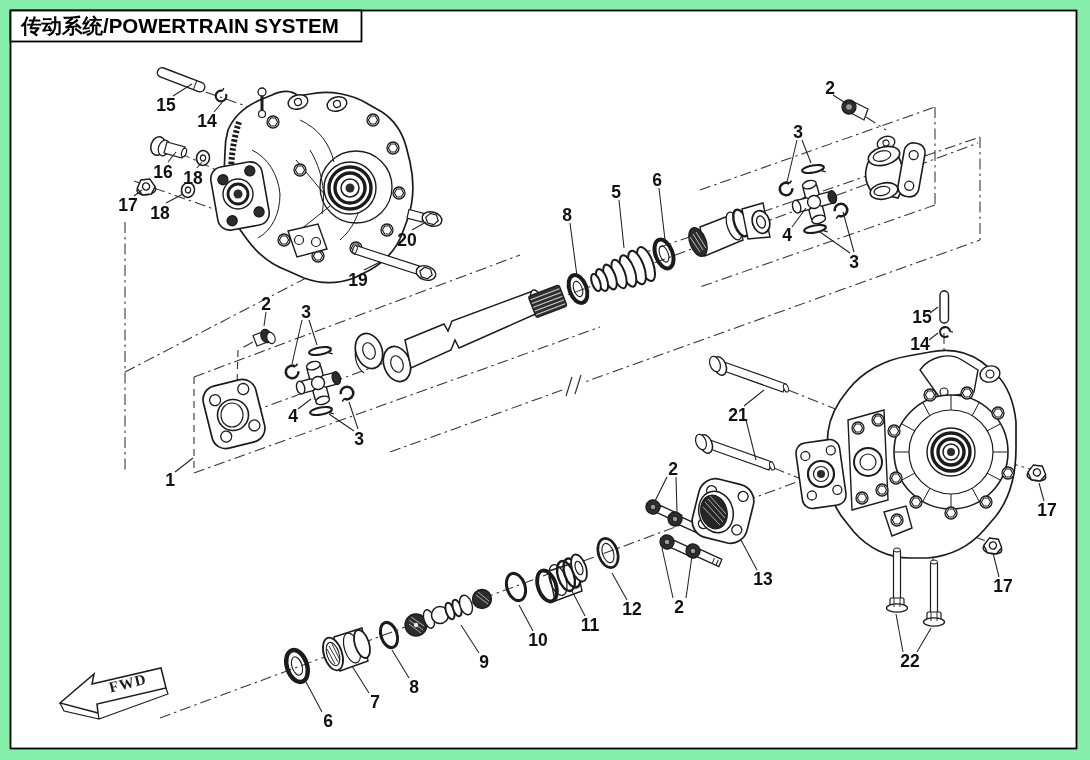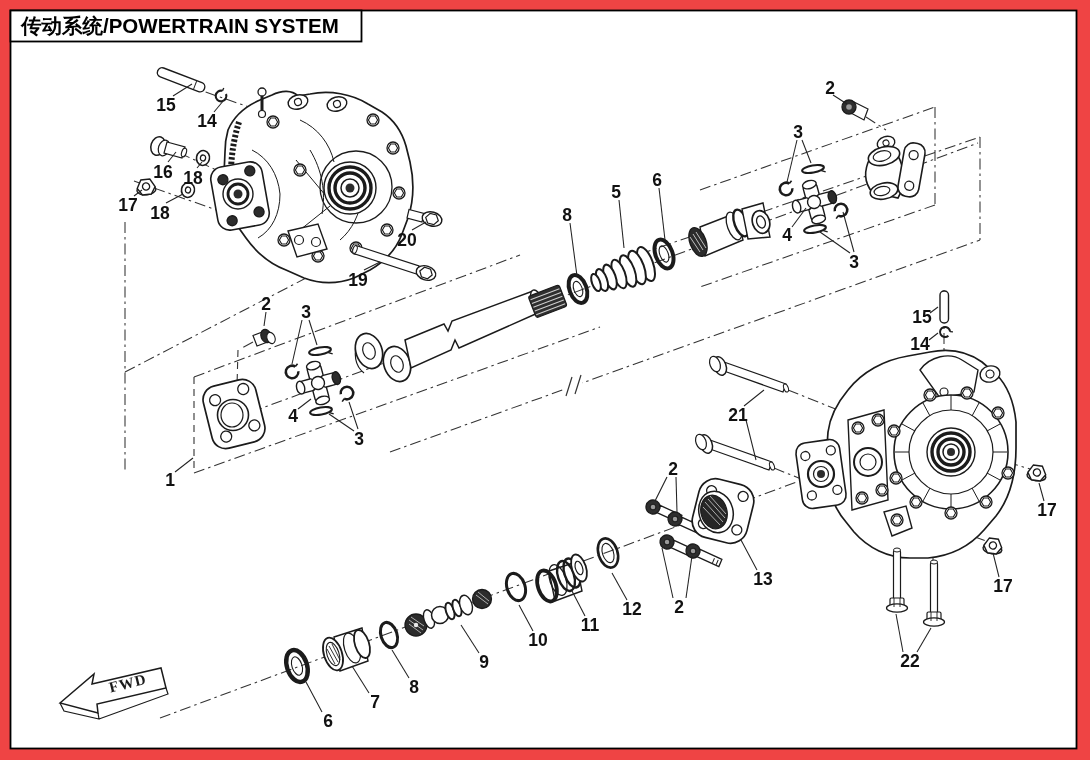--- a/index.html
+++ b/index.html
@@ -1,16 +1,16 @@
 <!DOCTYPE html>
 <html><head>
 <meta charset="utf-8">
 <style>
   html,body{margin:0;padding:0;background:#ffffff;}
-  .stage{position:relative;width:1090px;height:760px;background:#ef4444;overflow:hidden;}
+  .stage{position:relative;width:1090px;height:760px;background:#86efac;overflow:hidden;}
   svg{display:block;}
   .callout{font-family:"Liberation Sans",sans-serif;font-weight:bold;font-size:17.5px;fill:#111;text-anchor:middle;dominant-baseline:central;}
   .title-text{font-family:"Liberation Sans",sans-serif;font-weight:bold;font-size:20.5px;fill:#000;}
   .fwd-text{font-family:"Liberation Serif",serif;font-weight:bold;font-size:15px;fill:#1a1a1a;letter-spacing:1px;}
   .leader{stroke:#222;stroke-width:1.05;fill:none;}
   .dd{stroke:#333;stroke-width:1.05;fill:none;stroke-dasharray:11 4 2.5 4;}
   .dash{stroke:#333;stroke-width:1.1;fill:none;stroke-dasharray:7 5;}
 </style>
 </head>
 <body>

